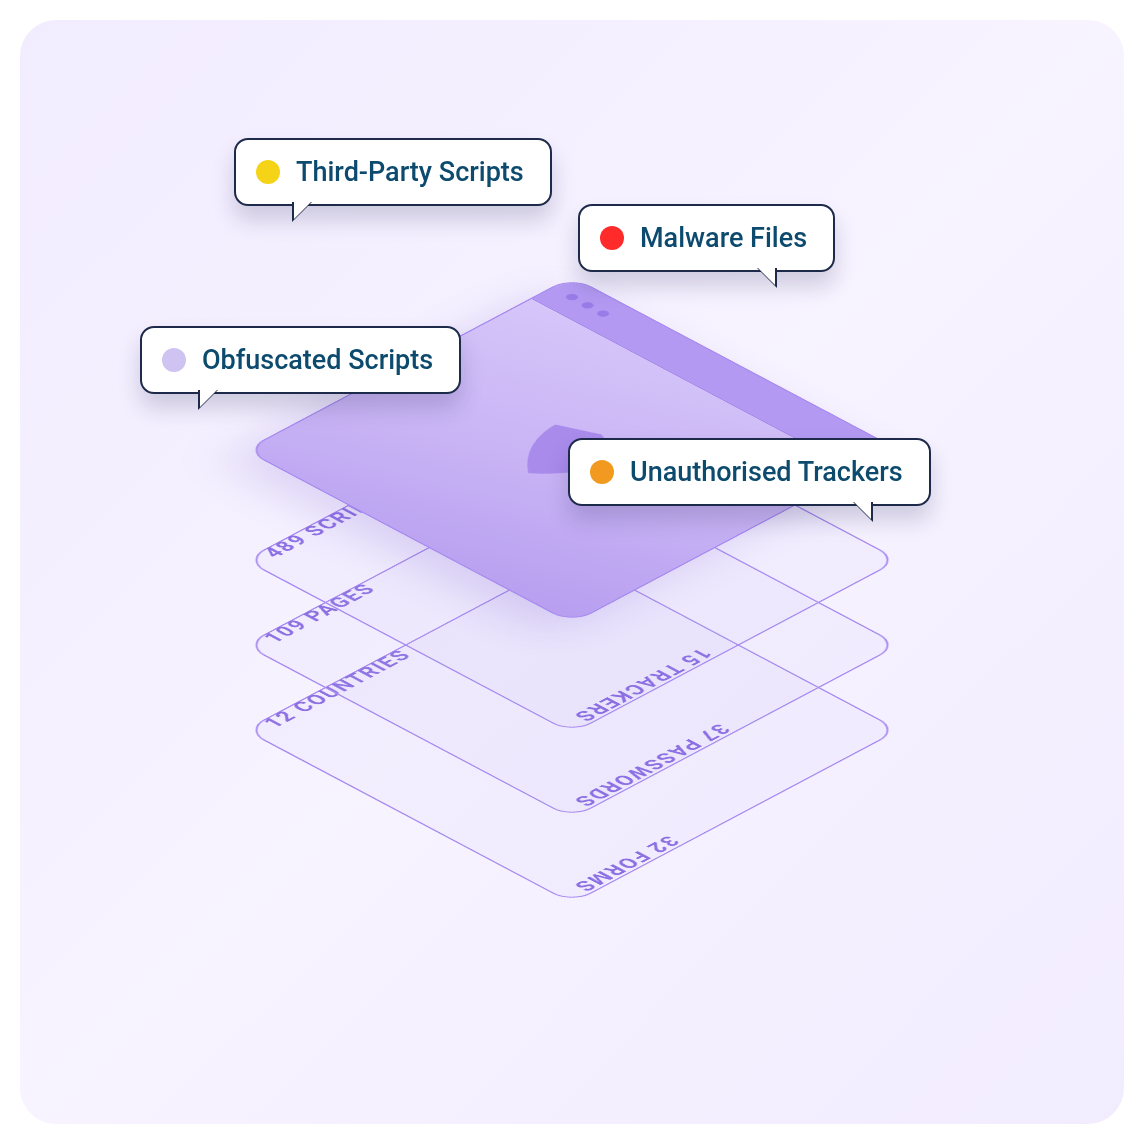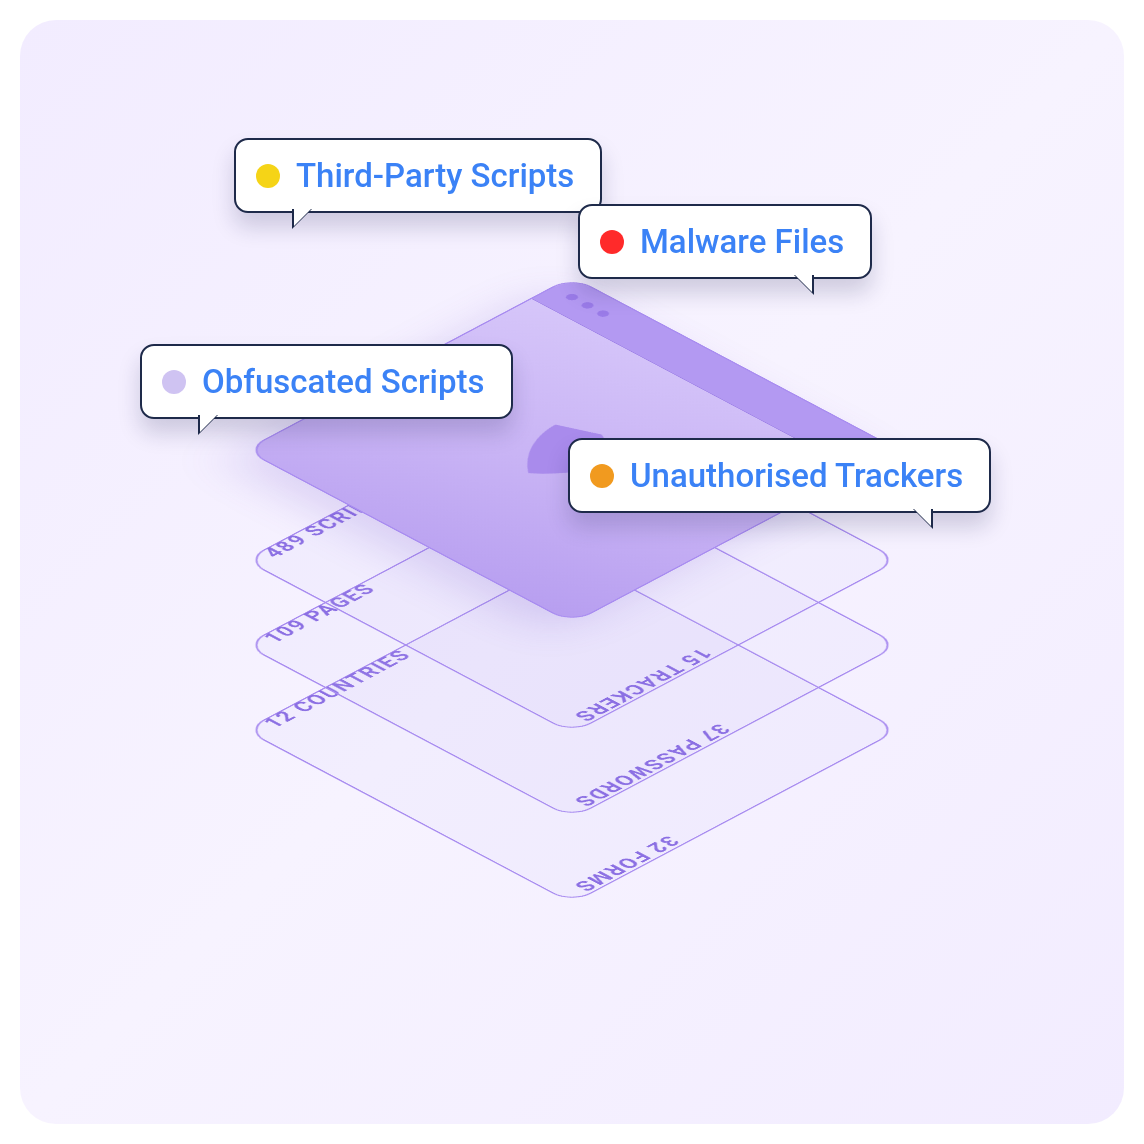--- a/index.html
+++ b/index.html
@@ -93,22 +93,22 @@
     display: flex;
     align-items: center;
     gap: 16px;
     box-shadow: 0 14px 22px rgba(30, 30, 80, 0.18);
   }
   .bubble .swatch {
     width: 24px; height: 24px; border-radius: 50%;
     flex: 0 0 24px;
   }
   .bubble .label {
-    color: #3b82f6;
-    font-size: 33px;
+    color: #0c4a6e;
+    font-size: 27px;
     font-weight: 500;
     white-space: nowrap;
   }
   .tail {
     position: absolute;
     width: 0; height: 0;
   }
   .tail.down-left {
     bottom: -18px; left: 56px;
     border-left: 0 solid transparent;
@@ -133,21 +133,21 @@
     content: "";
     position: absolute;
     top: -20px; right: 2px;
     border-right: 0 solid transparent;
     border-left: 17px solid transparent;
     border-top: 17px solid #ffffff;
   }
 
   .bubble.b1 { left: 214px; top: 118px; }
   .bubble.b2 { left: 558px; top: 184px; }
-  .bubble.b3 { left: 120px; top: 324px; }
+  .bubble.b3 { left: 120px; top: 306px; }
   .bubble.b4 { left: 548px; top: 418px; padding-left: 20px; }
 </style>
 </head>
 <body>
 
 <div class="canvas">
   <div class="stage">
 
     <div class="layer-frame l3">
       <span class="layer-label ll-left">12 COUNTRIES</span>

